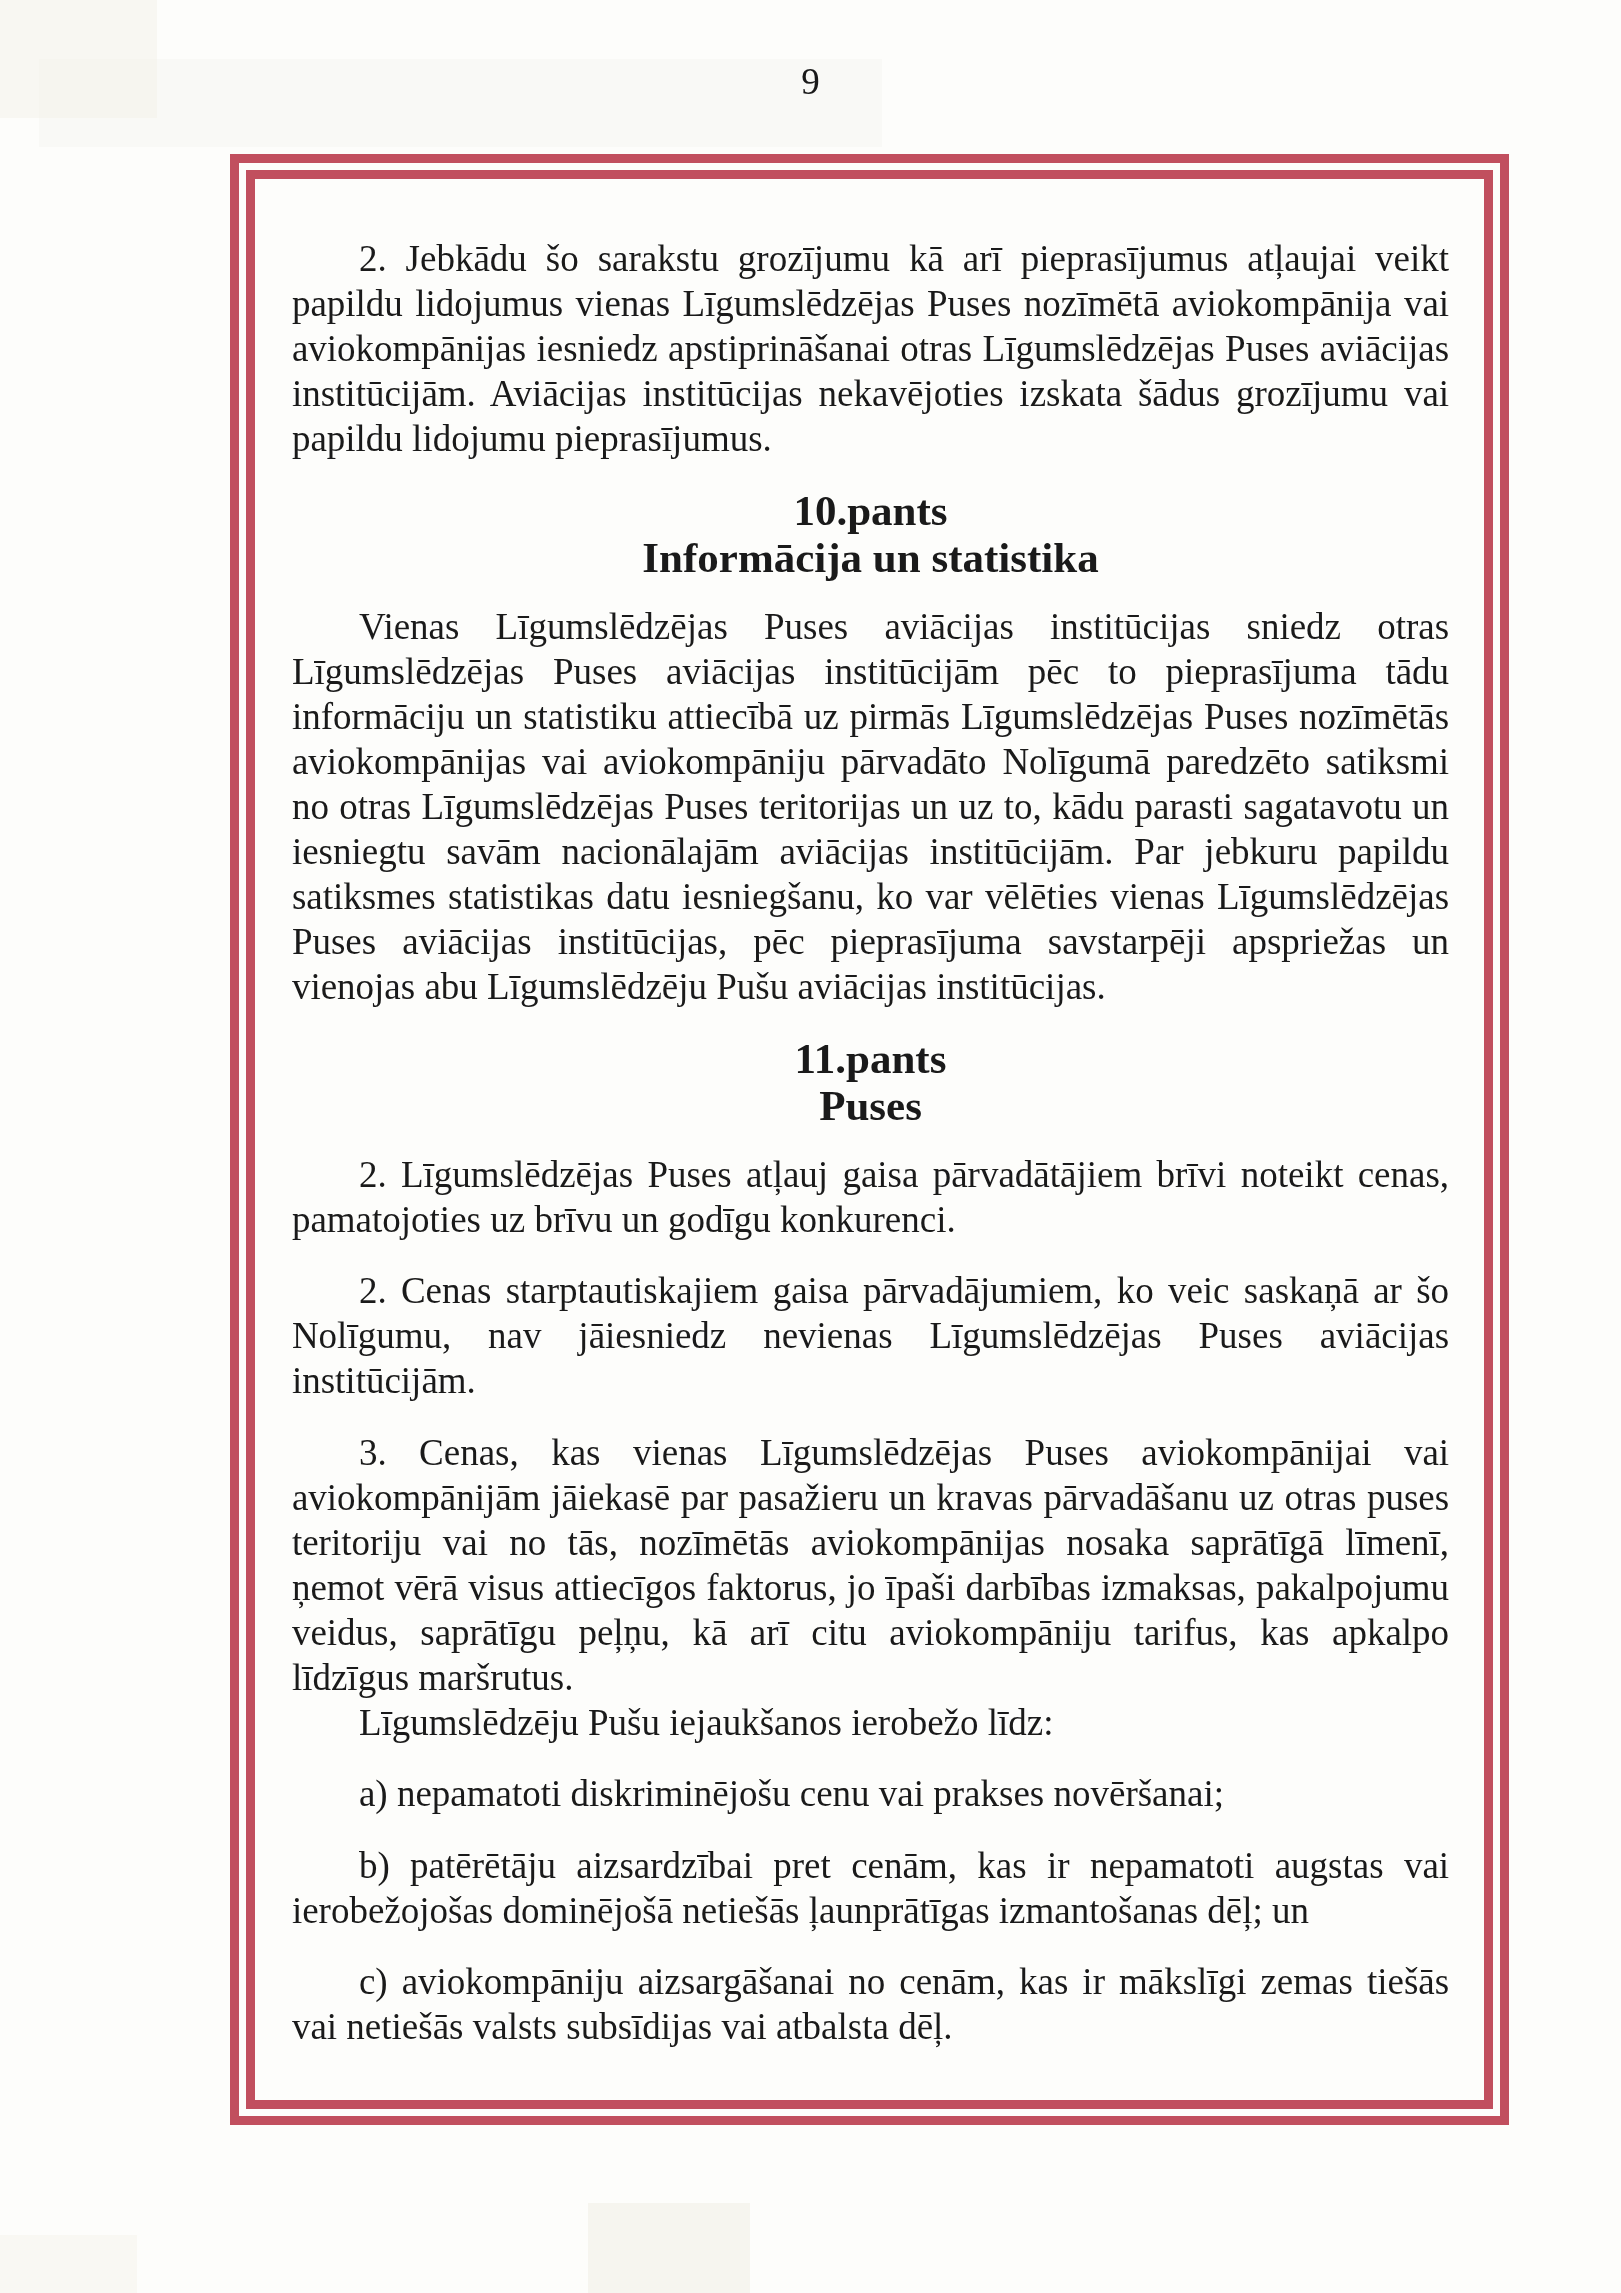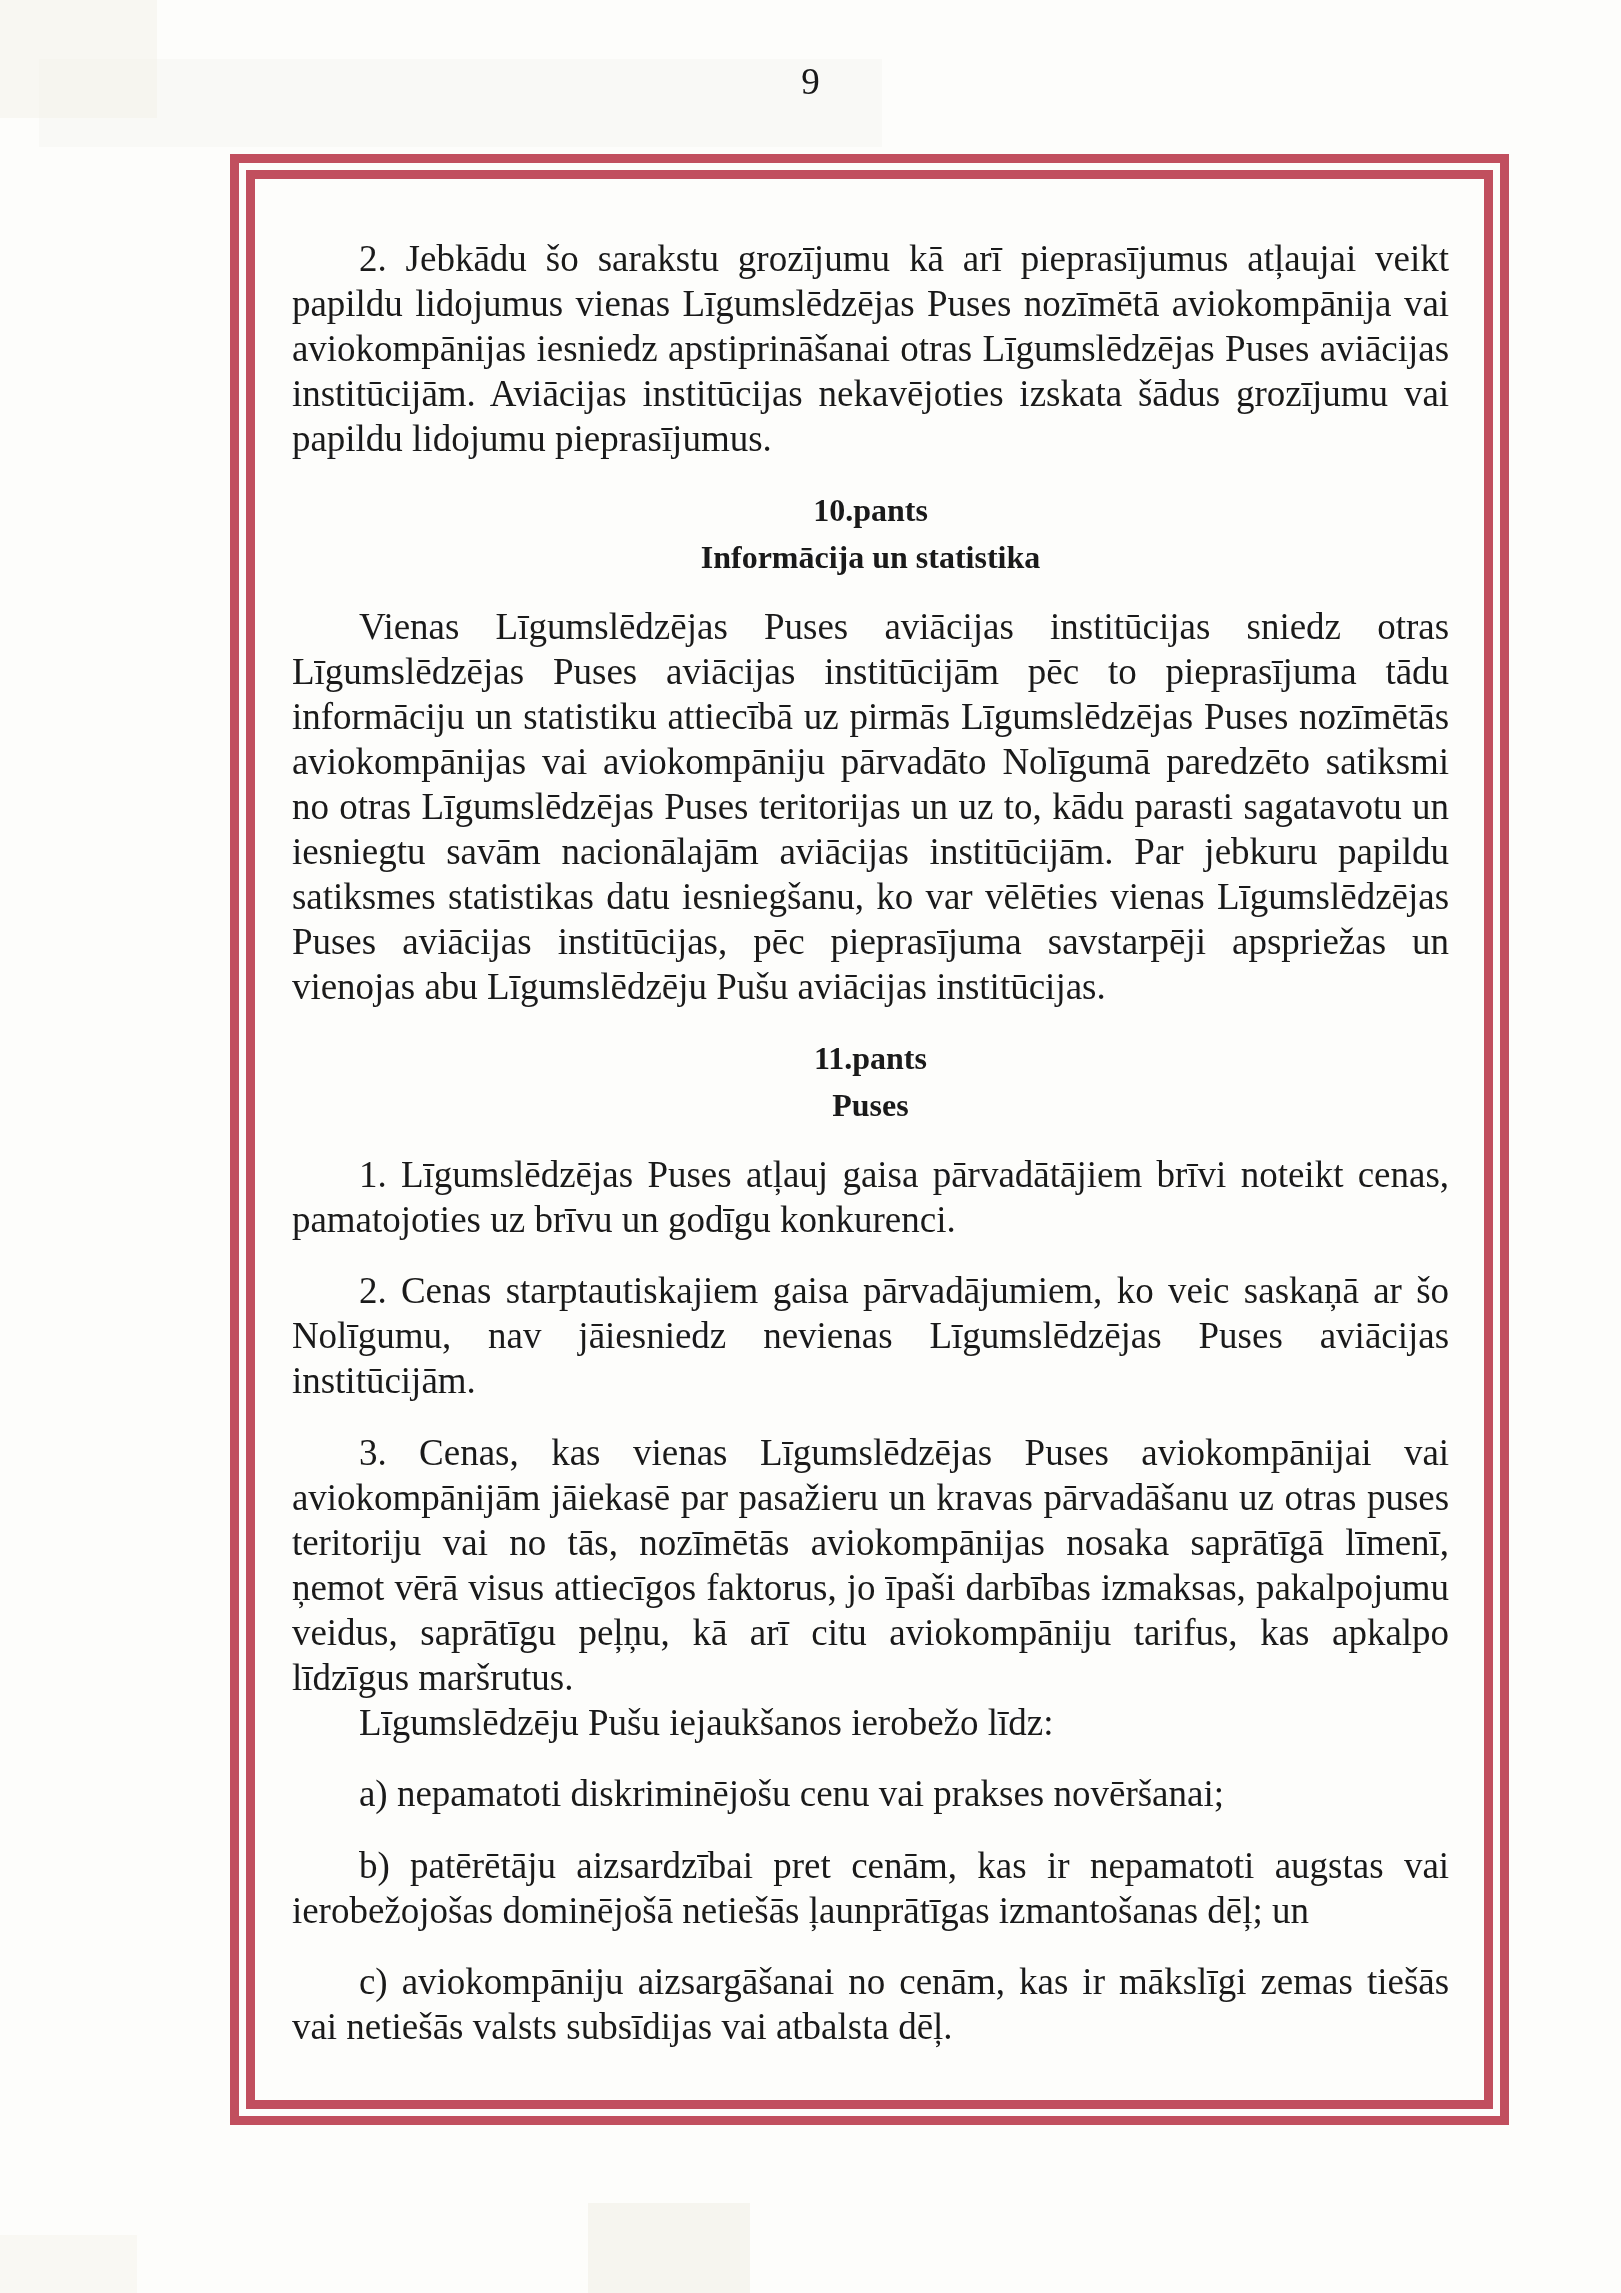--- a/index.html
+++ b/index.html
@@ -66,21 +66,21 @@
   .para {
     margin: 0 0 26.5px 0;
     text-indent: 67px;
   }
   .para.tight { margin-bottom: 0; }
   .para.follow { margin-top: 0; }
 
   .heading {
     text-align: center;
     font-weight: bold;
-    font-size: 32px;
+    font-size: 43px;
     line-height: 47px;
     margin: 0 0 22.5px 0;
   }
   .heading .heading-line { text-indent: 0; }
 </style>
 </head>
 <body>
 
 <div class="artifact a1"></div>
 <div class="artifact a2"></div>
@@ -100,21 +100,21 @@
         <div class="heading-line">Informācija un statistika</div>
       </div>
 
       <p class="para">Vienas Līgumslēdzējas Puses aviācijas institūcijas sniedz otras Līgumslēdzējas Puses aviācijas institūcijām pēc to pieprasījuma tādu informāciju un statistiku attiecībā uz pirmās Līgumslēdzējas Puses nozīmētās aviokompānijas vai aviokompāniju pārvadāto Nolīgumā paredzēto satiksmi no otras Līgumslēdzējas Puses teritorijas un uz to, kādu parasti sagatavotu un iesniegtu savām nacionālajām aviācijas institūcijām. Par jebkuru papildu satiksmes statistikas datu iesniegšanu, ko var vēlēties vienas Līgumslēdzējas Puses aviācijas institūcijas, pēc pieprasījuma savstarpēji apspriežas un vienojas abu Līgumslēdzēju Pušu aviācijas institūcijas.</p>
 
       <div class="heading">
         <div class="heading-line">11.pants</div>
         <div class="heading-line">Puses</div>
       </div>
 
-      <p class="para">1. Līgumslēdzējas Puses atļauj gaisa pārvadātājiem brīvi noteikt cenas, pamatojoties uz brīvu un godīgu konkurenci.</p>
+      <p class="para">2. Līgumslēdzējas Puses atļauj gaisa pārvadātājiem brīvi noteikt cenas, pamatojoties uz brīvu un godīgu konkurenci.</p>
 
       <p class="para">2. Cenas starptautiskajiem gaisa pārvadājumiem, ko veic saskaņā ar šo Nolīgumu, nav jāiesniedz nevienas Līgumslēdzējas Puses aviācijas institūcijām.</p>
 
       <p class="para tight">3. Cenas, kas vienas Līgumslēdzējas Puses aviokompānijai vai aviokompānijām jāiekasē par pasažieru un kravas pārvadāšanu uz otras puses teritoriju vai no tās, nozīmētās aviokompānijas nosaka saprātīgā līmenī, ņemot vērā visus attiecīgos faktorus, jo īpaši darbības izmaksas, pakalpojumu veidus, saprātīgu peļņu, kā arī citu aviokompāniju tarifus, kas apkalpo līdzīgus maršrutus.</p>
 
       <p class="para follow">Līgumslēdzēju Pušu iejaukšanos ierobežo līdz:</p>
 
       <p class="para">a) nepamatoti diskriminējošu cenu vai prakses novēršanai;</p>
 
       <p class="para">b) patērētāju aizsardzībai pret cenām, kas ir nepamatoti augstas vai ierobežojošas dominējošā netiešās ļaunprātīgas izmantošanas dēļ; un</p>

